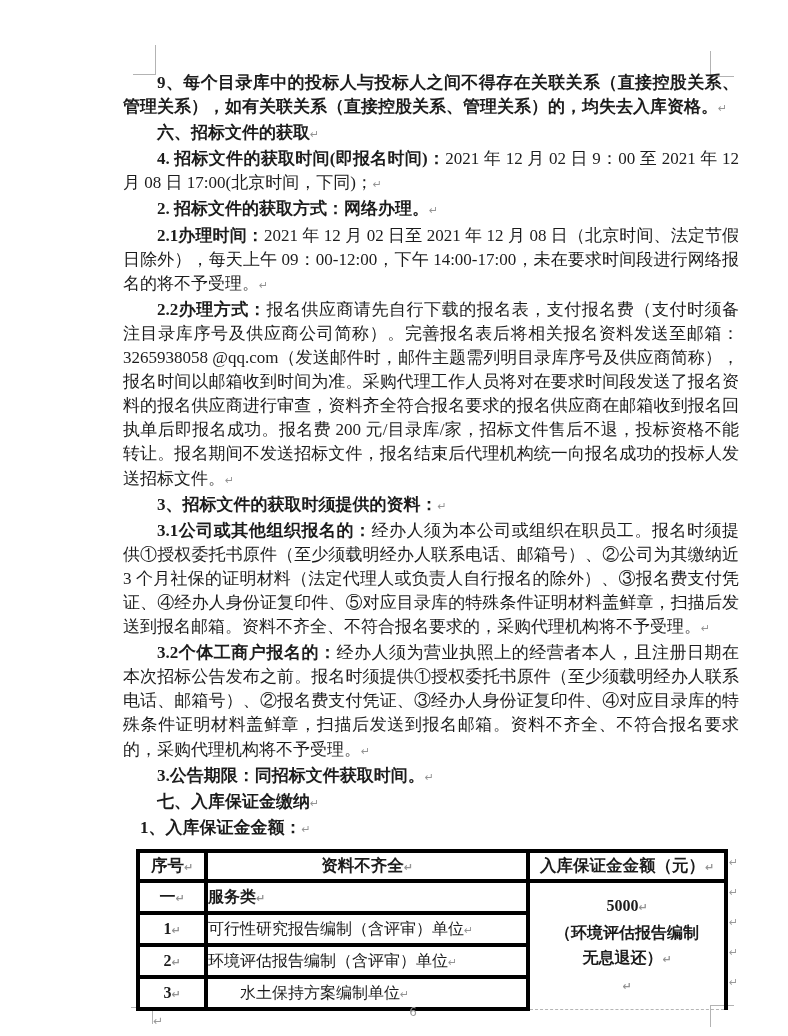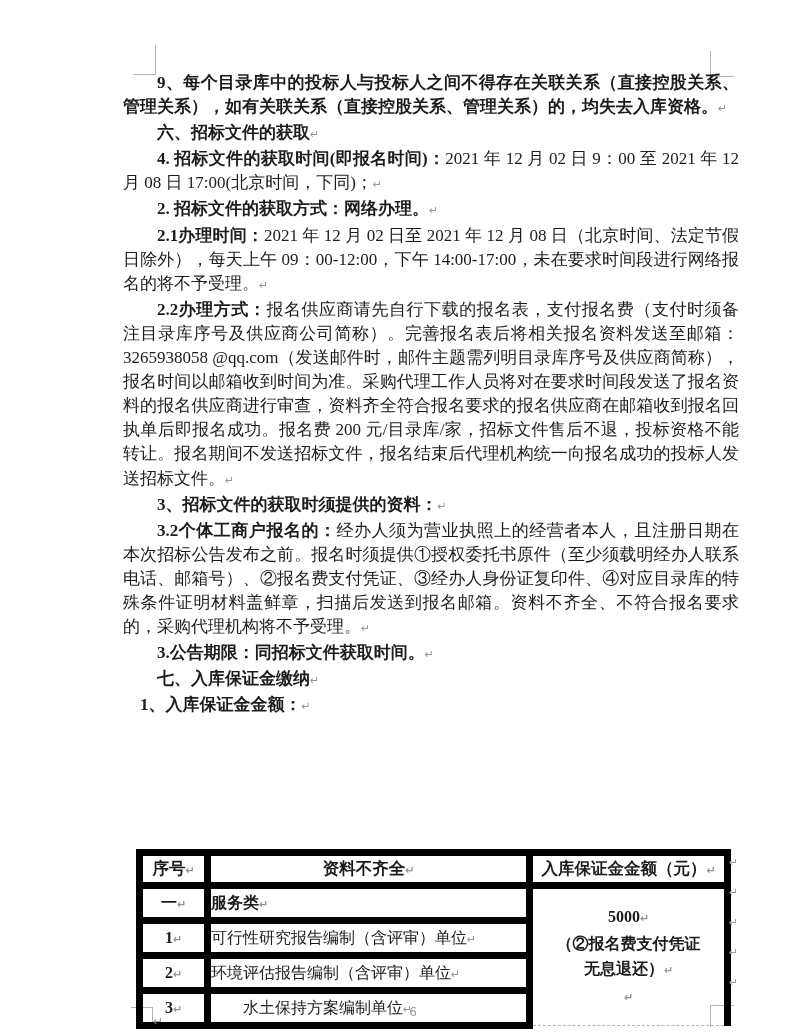--- a/index.html
+++ b/index.html
@@ -22,21 +22,21 @@
   }
   p.para{margin:0;text-indent:2em;}
   p.para.i1{text-indent:1em;}
   p.para b{font-weight:bold;}
   .pm{color:#949494;font-size:11px;font-family:"DejaVu Sans",sans-serif;vertical-align:baseline;}
 
   table.tbl{
     position:absolute;left:98px;top:849px;border-collapse:collapse;table-layout:fixed;
     font-size:16px;color:#1c1c1c;
   }
-  .tbl th,.tbl td{border:7px solid #000000;padding:0;}
+  .tbl th,.tbl td{border:4px solid #000000;padding:0;}
   .tbl th{font-weight:bold;text-align:center;height:26px;font-size:16.5px;}
   .tbl td{height:28px;text-align:center;}
   .tbl td.no{font-weight:bold;}
   .tbl td.nm{text-align:left;}
   .tbl tr.catrow td.nm{font-weight:bold;}
   .tbl tr.lastrow td.nm{text-align:left;padding-left:32px;}
   .tbl td.amount{
     font-weight:bold;vertical-align:middle;text-align:center;line-height:25px;
     border-bottom:1px dashed #b5b5b5;
   }
@@ -58,20 +58,21 @@
   <div class="cmark br"></div>
 
   <div class="content">
     <p class="para"><b>9、每个目录库中的投标人与投标人之间不得存在关联关系（直接控股关系、管理关系），如有关联关系（直接控股关系、管理关系）的，均失去入库资格。</b><span></span><span class="pm">↵</span></p>
     <p class="para"><b>六、招标文件的获取</b><span></span><span class="pm">↵</span></p>
     <p class="para"><b>4. 招标文件的获取时间(即报名时间)：</b><span>2021 年 12 月 02 日 9：00 至 2021 年 12 月 08 日 17:00(北京时间，下同)；</span><span class="pm">↵</span></p>
     <p class="para"><b>2. 招标文件的获取方式：网络办理。</b><span></span><span class="pm">↵</span></p>
     <p class="para"><b>2.1办理时间：</b><span>2021 年 12 月 02 日至 2021 年 12 月 08 日（北京时间、法定节假日除外），每天上午 09：00-12:00，下午 14:00-17:00，未在要求时间段进行网络报名的将不予受理。</span><span class="pm">↵</span></p>
     <p class="para"><b>2.2办理方式：</b><span>报名供应商请先自行下载的报名表，支付报名费（支付时须备注目录库序号及供应商公司简称）。完善报名表后将相关报名资料发送至邮箱：3265938058 @qq.com（发送邮件时，邮件主题需列明目录库序号及供应商简称），报名时间以邮箱收到时间为准。采购代理工作人员将对在要求时间段发送了报名资料的报名供应商进行审查，资料齐全符合报名要求的报名供应商在邮箱收到报名回执单后即报名成功。报名费 200 元/目录库/家，招标文件售后不退，投标资格不能转让。报名期间不发送招标文件，报名结束后代理机构统一向报名成功的投标人发送招标文件。</span><span class="pm">↵</span></p>
     <p class="para"><b>3、招标文件的获取时须提供的资料：</b><span></span><span class="pm">↵</span></p>
+    <p class="para"><b>3.1公司或其他组织报名的：</b><span>经办人须为本公司或组织在职员工。报名时须提供①授权委托书原件（至少须载明经办人联系电话、邮箱号）、②公司为其缴纳近 3 个月社保的证明材料（法定代理人或负责人自行报名的除外）、③报名费支付凭证、④经办人身份证复印件、⑤对应目录库的特殊条件证明材料盖鲜章，扫描后发送到报名邮箱。资料不齐全、不符合报名要求的，采购代理机构将不予受理。</span><span class="pm">↵</span></p>
     <p class="para"><b>3.2个体工商户报名的：</b><span>经办人须为营业执照上的经营者本人，且注册日期在本次招标公告发布之前。报名时须提供①授权委托书原件（至少须载明经办人联系电话、邮箱号）、②报名费支付凭证、③经办人身份证复印件、④对应目录库的特殊条件证明材料盖鲜章，扫描后发送到报名邮箱。资料不齐全、不符合报名要求的，采购代理机构将不予受理。</span><span class="pm">↵</span></p>
     <p class="para"><b>3.公告期限：同招标文件获取时间。</b><span></span><span class="pm">↵</span></p>
     <p class="para"><b>七、入库保证金缴纳</b><span></span><span class="pm">↵</span></p>
     <p class="para i1"><b>1、入库保证金金额：</b><span></span><span class="pm">↵</span></p>
   </div>
 
   <table class="tbl">
     <colgroup>
         <col style="width:68px">
         <col style="width:322px">
@@ -81,21 +82,21 @@
         <tr>
       <th><span>序号</span><span class="pm">↵</span></th>
       <th><span>资料不齐全</span><span class="pm">↵</span></th>
       <th><span>入库保证金金额（元）</span><span class="pm">↵</span></th>
     </tr>
     <tr class="catrow">
       <td class="no"><span>一</span><span class="pm">↵</span></td>
       <td class="nm"><span>服务类</span><span class="pm">↵</span></td>
       <td class="amount" rowspan="4">
         <div><span>5000</span><span class="pm">↵</span></div>
-        <div><span>（②报名费支付凭证</span></div>
+        <div><span>（环境评估报告编制</span></div>
         <div><span>无息退还）</span><span class="pm">↵</span></div>
         <div><span class="pm">↵</span></div>
       </td>
     </tr>
     <tr>
       <td class="no"><span>1</span><span class="pm">↵</span></td>
       <td class="nm"><span>可行性研究报告编制（含评审）单位</span><span class="pm">↵</span></td>
     </tr>
     <tr>
       <td class="no"><span>2</span><span class="pm">↵</span></td>

